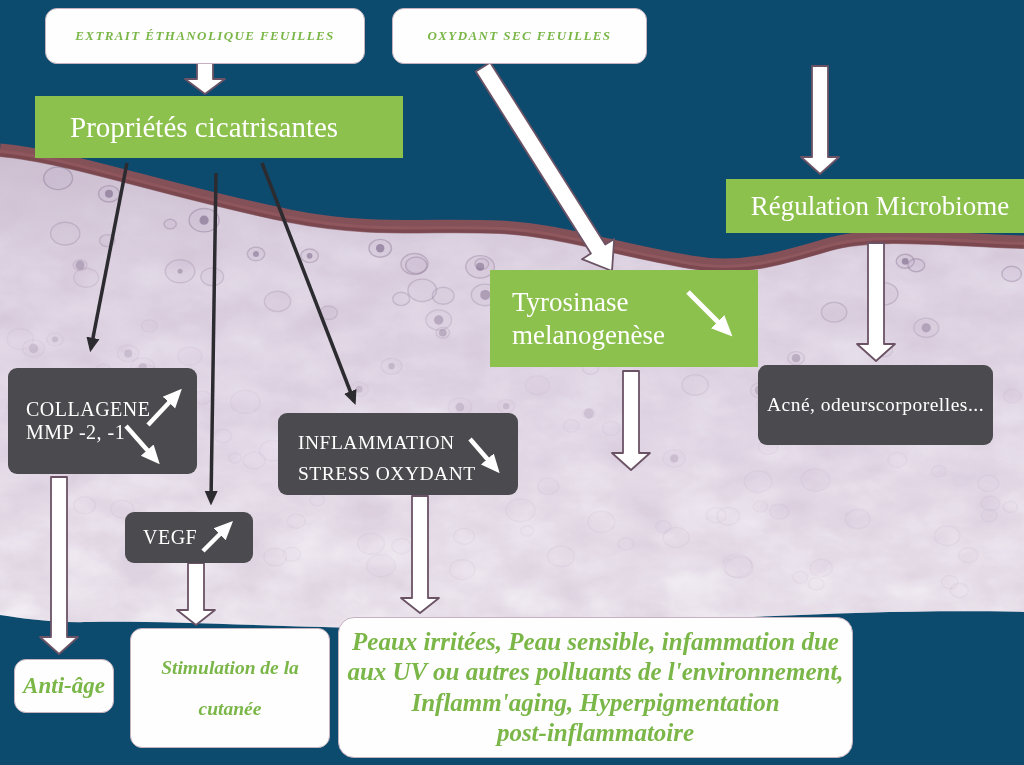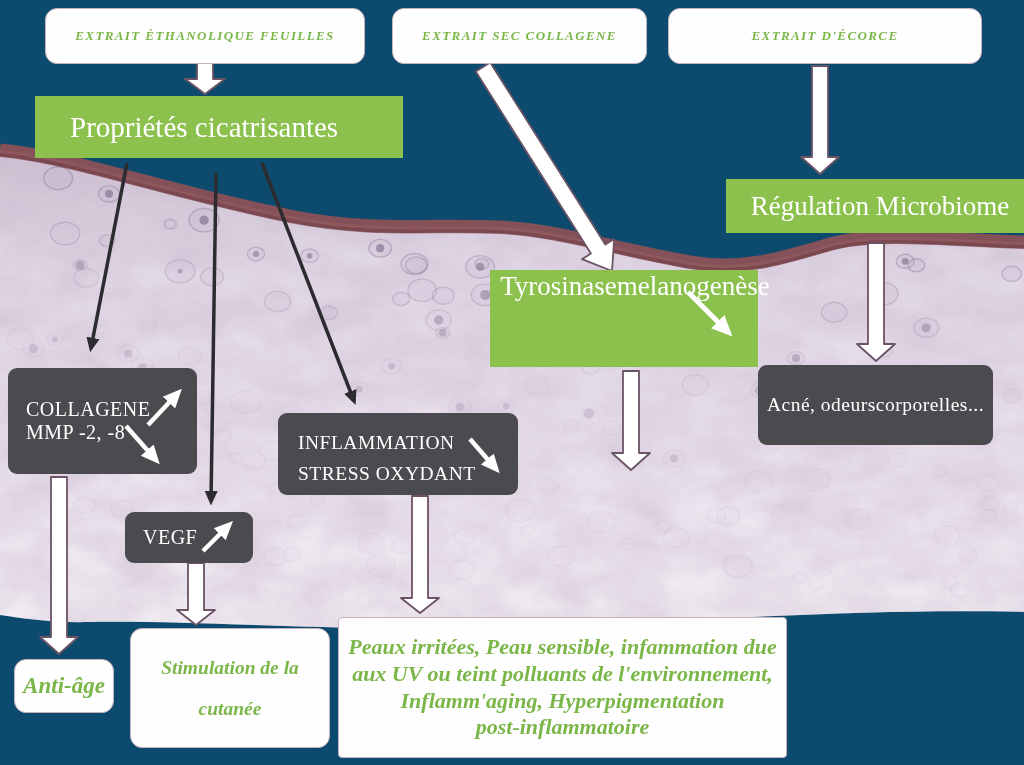--- a/index.html
+++ b/index.html
@@ -23,21 +23,21 @@
   #src-sec{left:392px;width:253px;}
   #src-ecorce{left:668px;width:312px;}
 
   
   .gbox{position:absolute;background:var(--green,#8cc14e);color:#fff;}
   #g-proprietes{left:35px;top:96px;width:368px;height:62px;font-size:29px;
     display:flex;align-items:center;padding-left:35px;box-sizing:border-box;}
   #g-regulation{left:708px;top:179px;width:308px;height:54px;font-size:27px;
     display:flex;align-items:center;justify-content:center;margin-left:18px;}
   #g-tyrosinase{left:490px;top:270px;width:268px;height:97px;font-size:27px;line-height:1.22;
-    display:flex;flex-direction:row;justify-content:center;padding-left:22px;box-sizing:border-box;}
+    display:flex;flex-direction:column;justify-content:center;padding-left:22px;box-sizing:border-box;}
 
   
   .dbox{position:absolute;background:var(--dark-box,#4b4a4e);color:#fff;border-radius:9px;
     letter-spacing:.5px;box-sizing:border-box;}
   #d-collagene{left:8px;top:368px;width:189px;height:106px;font-size:20px;
     display:flex;flex-direction:column;justify-content:center;padding:20px 0 20px 18px;}
   #d-inflammation{left:278px;top:413px;width:240px;height:82px;font-size:19.5px;line-height:1.6;
     padding:14px 0 0 20px;}
   #d-vegf{left:125px;top:512px;width:128px;height:51px;font-size:20px;
     display:flex;align-items:center;padding-left:18px;}
@@ -48,21 +48,21 @@
   .dbox .mini-arrow{position:absolute;left:0;top:0;pointer-events:none;}
   .gbox .mini-arrow{position:absolute;left:0;top:0;pointer-events:none;}
 
   
   .obox{position:absolute;background:#fffefe;border:1.5px solid var(--box-border,#c6b2be);
     color:var(--green-text,#7ab648);font-style:italic;font-weight:bold;text-align:center;
     display:flex;flex-direction:column;align-items:center;justify-content:center;border-radius:12px;
     box-sizing:border-box;}
   #o-antiage{left:14px;top:659px;width:100px;height:54px;font-size:23px;}
   #o-stimulation{left:130px;top:628px;width:200px;height:120px;font-size:19.5px;line-height:1.3;gap:15px;}
-  #o-peaux{left:338px;top:617px;width:449px;height:141px;font-size:22px;line-height:1.22;border-radius:4px;}
+  #o-peaux{left:338px;top:617px;width:515px;height:141px;font-size:25px;line-height:1.22;border-radius:16px;}
 </style>
 </head>
 <body>
 
 <div class="canvas">
 
   <svg class="layer" id="histo" width="1024" height="765" viewBox="0 0 1024 765">
     <defs>
       <linearGradient id="tgrad" x1="0" y1="150" x2="0" y2="630" gradientUnits="userSpaceOnUse">
         <stop offset="0" stop-color="#cdc2d2"></stop>
@@ -294,43 +294,40 @@
       <line x1="127" y1="163" x2="91" y2="348" marker-end="url(#mb)"></line>
       <line x1="216" y1="173" x2="211" y2="501" marker-end="url(#mb)"></line>
       <line x1="262" y1="163" x2="354" y2="401" marker-end="url(#mb)"></line>
     </g>
   </svg>
 
   <div class="src-box" id="src-ethanolique">
     <span>EXTRAIT ÉTHANOLIQUE FEUILLES</span>
   </div>
   <div class="src-box" id="src-sec">
-    <span>EXTRAIT SEC COLLAGENE</span>
-  </div>
-  <div class="src-box" id="src-ecorce">
-    <span>EXTRAIT D'ÉCORCE</span>
+    <span>OXYDANT SEC FEUILLES</span>
   </div>
 
   <div class="gbox" id="g-proprietes">
     <span>Propriétés cicatrisantes</span>
   </div>
   <div class="gbox" id="g-regulation">
     <span>Régulation Microbiome</span>
   </div>
   <div class="gbox" id="g-tyrosinase">
     <span>Tyrosinase</span>
     <span>melanogenèse</span>
     <svg class="mini-arrow" width="268" height="97" viewBox="0 0 268 97">
       <line x1="198" y1="22" x2="238" y2="62" stroke="#fff" stroke-width="5" marker-end="url(#mw)"></line>
     </svg>
   </div>
 
   <div class="dbox" id="d-collagene">
     <span>COLLAGENE</span>
-    <span>MMP -2, -8</span>
+    <span>MMP -2, -1</span>
     <svg class="mini-arrow" width="189" height="106" viewBox="0 0 189 106">
       <line x1="140" y1="57" x2="170" y2="25" stroke="#fff" stroke-width="4.5" marker-end="url(#mw)"></line>
       <line x1="118" y1="58" x2="148" y2="92" stroke="#fff" stroke-width="4.5" marker-end="url(#mw)"></line>
     </svg>
   </div>
 
   <div class="dbox" id="d-inflammation">
     <div>INFLAMMATION</div>
     <div>STRESS OXYDANT</div>
     <svg class="mini-arrow" width="240" height="82" viewBox="0 0 240 82">
@@ -353,18 +350,18 @@
 
   <div class="obox" id="o-antiage">
     <span>Anti-âge</span>
   </div>
   <div class="obox" id="o-stimulation">
     <div>Stimulation de la</div>
     <div>cutanée</div>
   </div>
   <div class="obox" id="o-peaux">
     <div>Peaux irritées, Peau sensible, infammation due</div>
-    <div>aux UV ou teint polluants de l'environnement,</div>
+    <div>aux UV ou autres polluants de l'environnement,</div>
     <div>Inflamm'aging, Hyperpigmentation</div>
     <div>post-inflammatoire</div>
   </div>
 
 </div>
 
 </body></html>

